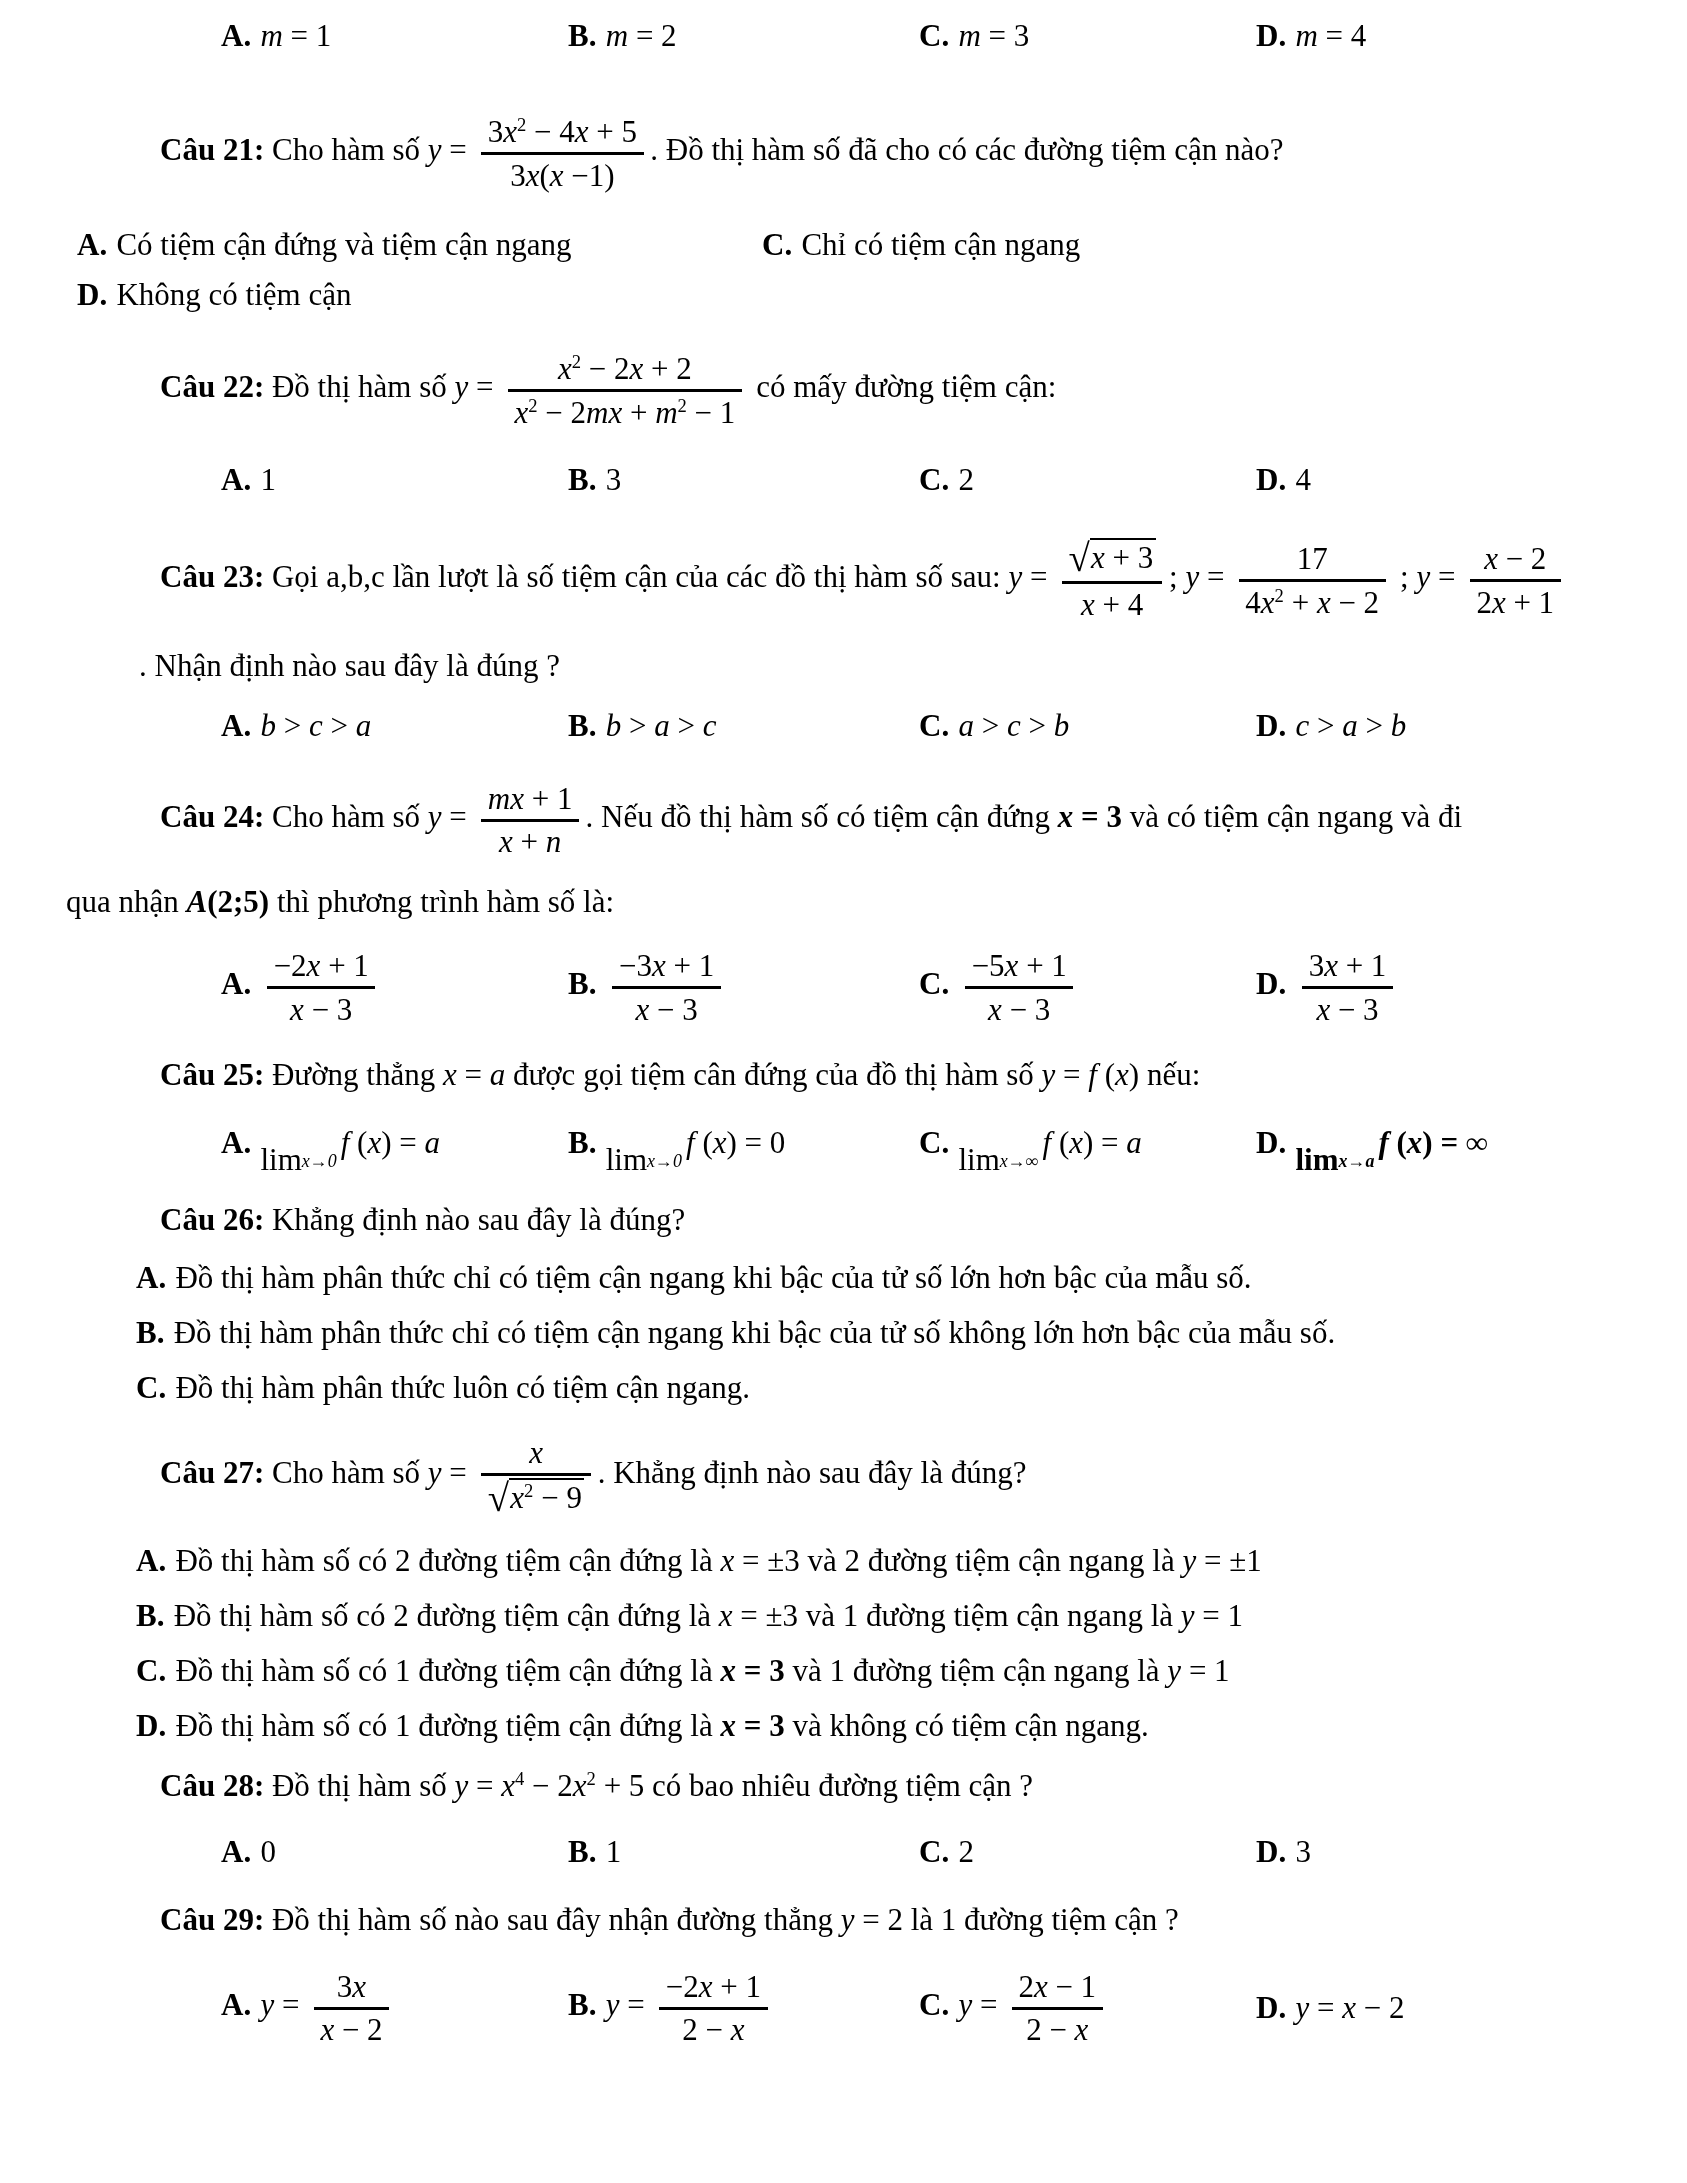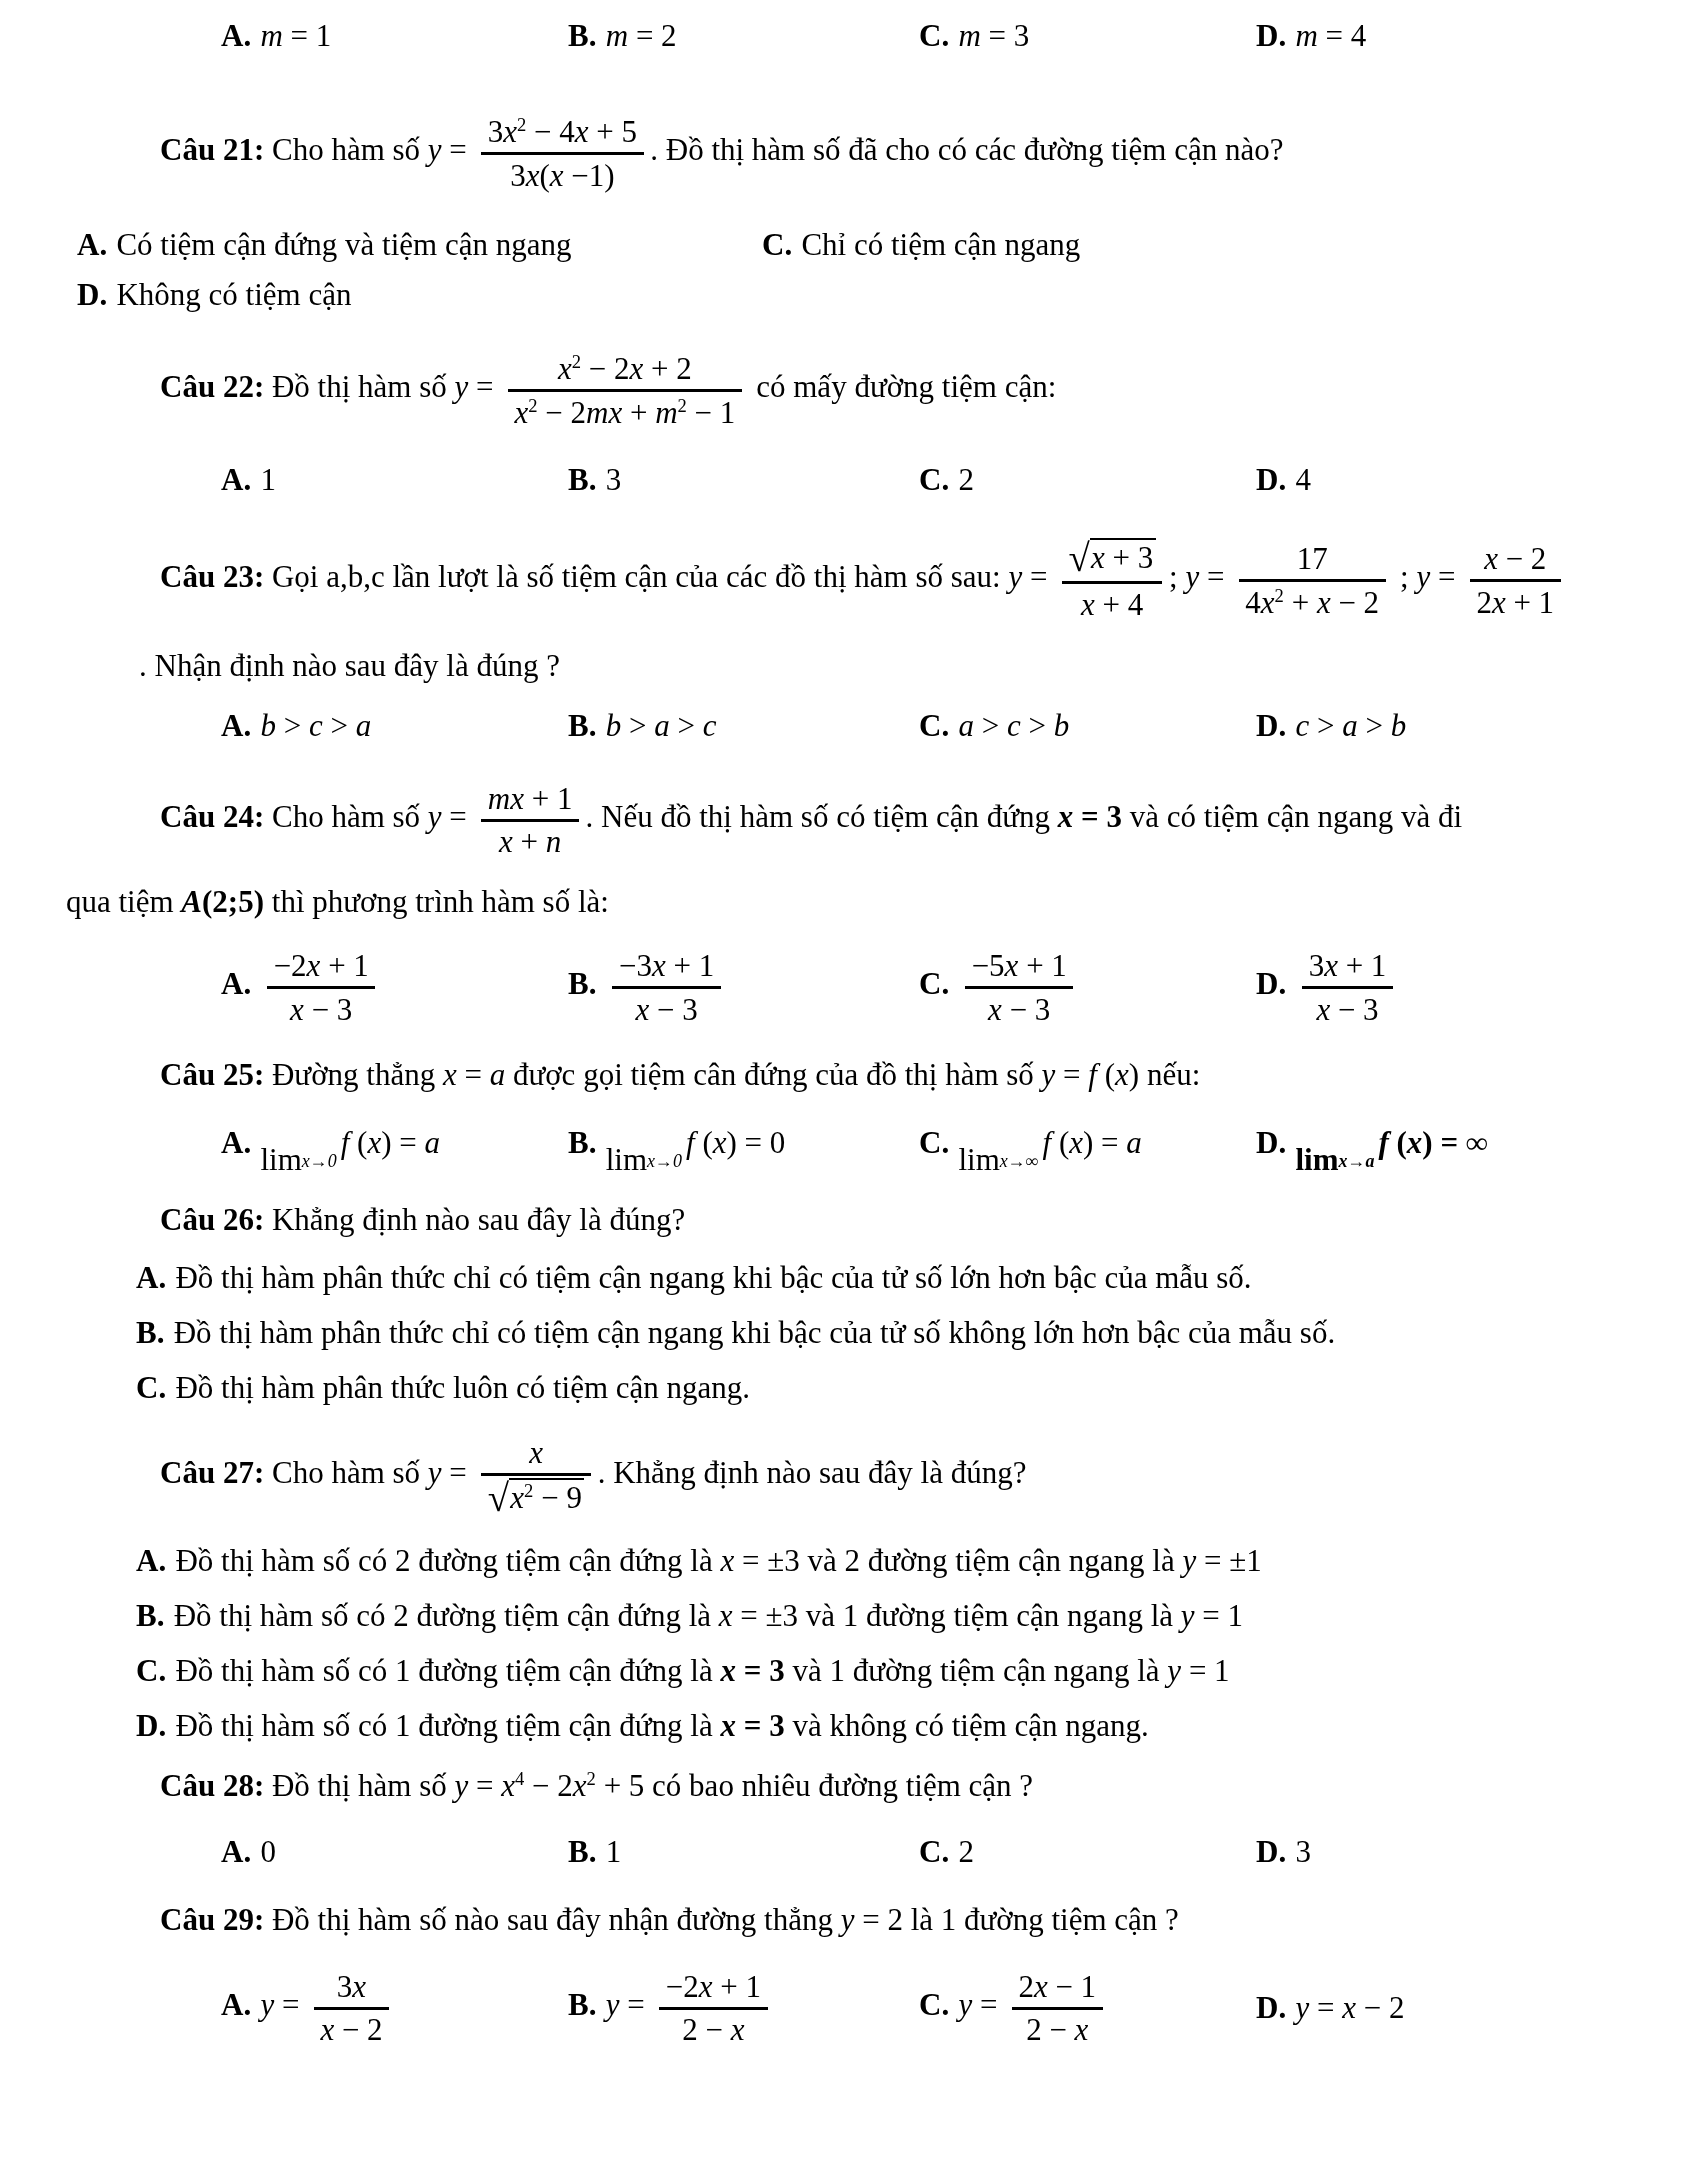--- a/index.html
+++ b/index.html
@@ -78,21 +78,21 @@
     <div class="options row4" style="margin-bottom:28px;">
         <div class="option"><span class="opt-label">A.</span><span class="opt-content"><span class="it">b</span><span> &gt; </span><span class="it">c</span><span> &gt; </span><span class="it">a</span></span></div>
         <div class="option"><span class="opt-label">B.</span><span class="opt-content"><span class="it">b</span><span> &gt; </span><span class="it">a</span><span> &gt; </span><span class="it">c</span></span></div>
         <div class="option"><span class="opt-label">C.</span><span class="opt-content"><span class="it">a</span><span> &gt; </span><span class="it">c</span><span> &gt; </span><span class="it">b</span></span></div>
         <div class="option"><span class="opt-label">D.</span><span class="opt-content"><span class="it">c</span><span> &gt; </span><span class="it">a</span><span> &gt; </span><span class="it">b</span></span></div>
       </div>
   </section>
 
   <section class="question">
     <p class="q-body" style="margin-bottom:17px;"><span class="bd">Câu 24:</span><span> Cho hàm số </span><span class="it">y</span><span> = </span><span class="frac"><span class="num"><span class="it">mx</span><span> + 1</span></span><span class="den"><span class="it">x</span><span> + </span><span class="it">n</span></span></span><span>. Nếu đồ thị hàm số có tiệm cận đứng </span><span class="it bd">x</span><span class="bd"> = 3</span><span> và có tiệm cận ngang và đi</span></p>
-    <p class="q-body q-line2" style="margin-bottom:20px;padding-left:0;"><span>qua tiệm </span><span class="it bd">A</span><span class="bd">(2;5)</span><span> thì phương trình hàm số là:</span></p>
+    <p class="q-body q-line2" style="margin-bottom:20px;padding-left:0;"><span>qua nhận </span><span class="it bd">A</span><span class="bd">(2;5)</span><span> thì phương trình hàm số là:</span></p>
     <div class="options row4" style="margin-bottom:22.5px;">
         <div class="option"><span class="opt-label">A.</span><span class="opt-content"><span class="frac"><span class="num"><span>−2</span><span class="it">x</span><span> + 1</span></span><span class="den"><span class="it">x</span><span> − 3</span></span></span></span></div>
         <div class="option"><span class="opt-label">B.</span><span class="opt-content"><span class="frac"><span class="num"><span>−3</span><span class="it">x</span><span> + 1</span></span><span class="den"><span class="it">x</span><span> − 3</span></span></span></span></div>
         <div class="option"><span class="opt-label">C.</span><span class="opt-content"><span class="frac"><span class="num"><span>−5</span><span class="it">x</span><span> + 1</span></span><span class="den"><span class="it">x</span><span> − 3</span></span></span></span></div>
         <div class="option"><span class="opt-label">D.</span><span class="opt-content"><span class="frac"><span class="num"><span>3</span><span class="it">x</span><span> + 1</span></span><span class="den"><span class="it">x</span><span> − 3</span></span></span></span></div>
       </div>
   </section>
 
   <section class="question">
     <p class="q-body" style="margin-bottom:26.5px;"><span class="bd">Câu 25:</span><span> Đường thẳng </span><span class="it">x</span><span> = </span><span class="it">a</span><span> được gọi tiệm cân đứng của đồ thị hàm số </span><span class="it">y</span><span> = </span><span class="it">f</span><span> (</span><span class="it">x</span><span>) nếu:</span></p>

